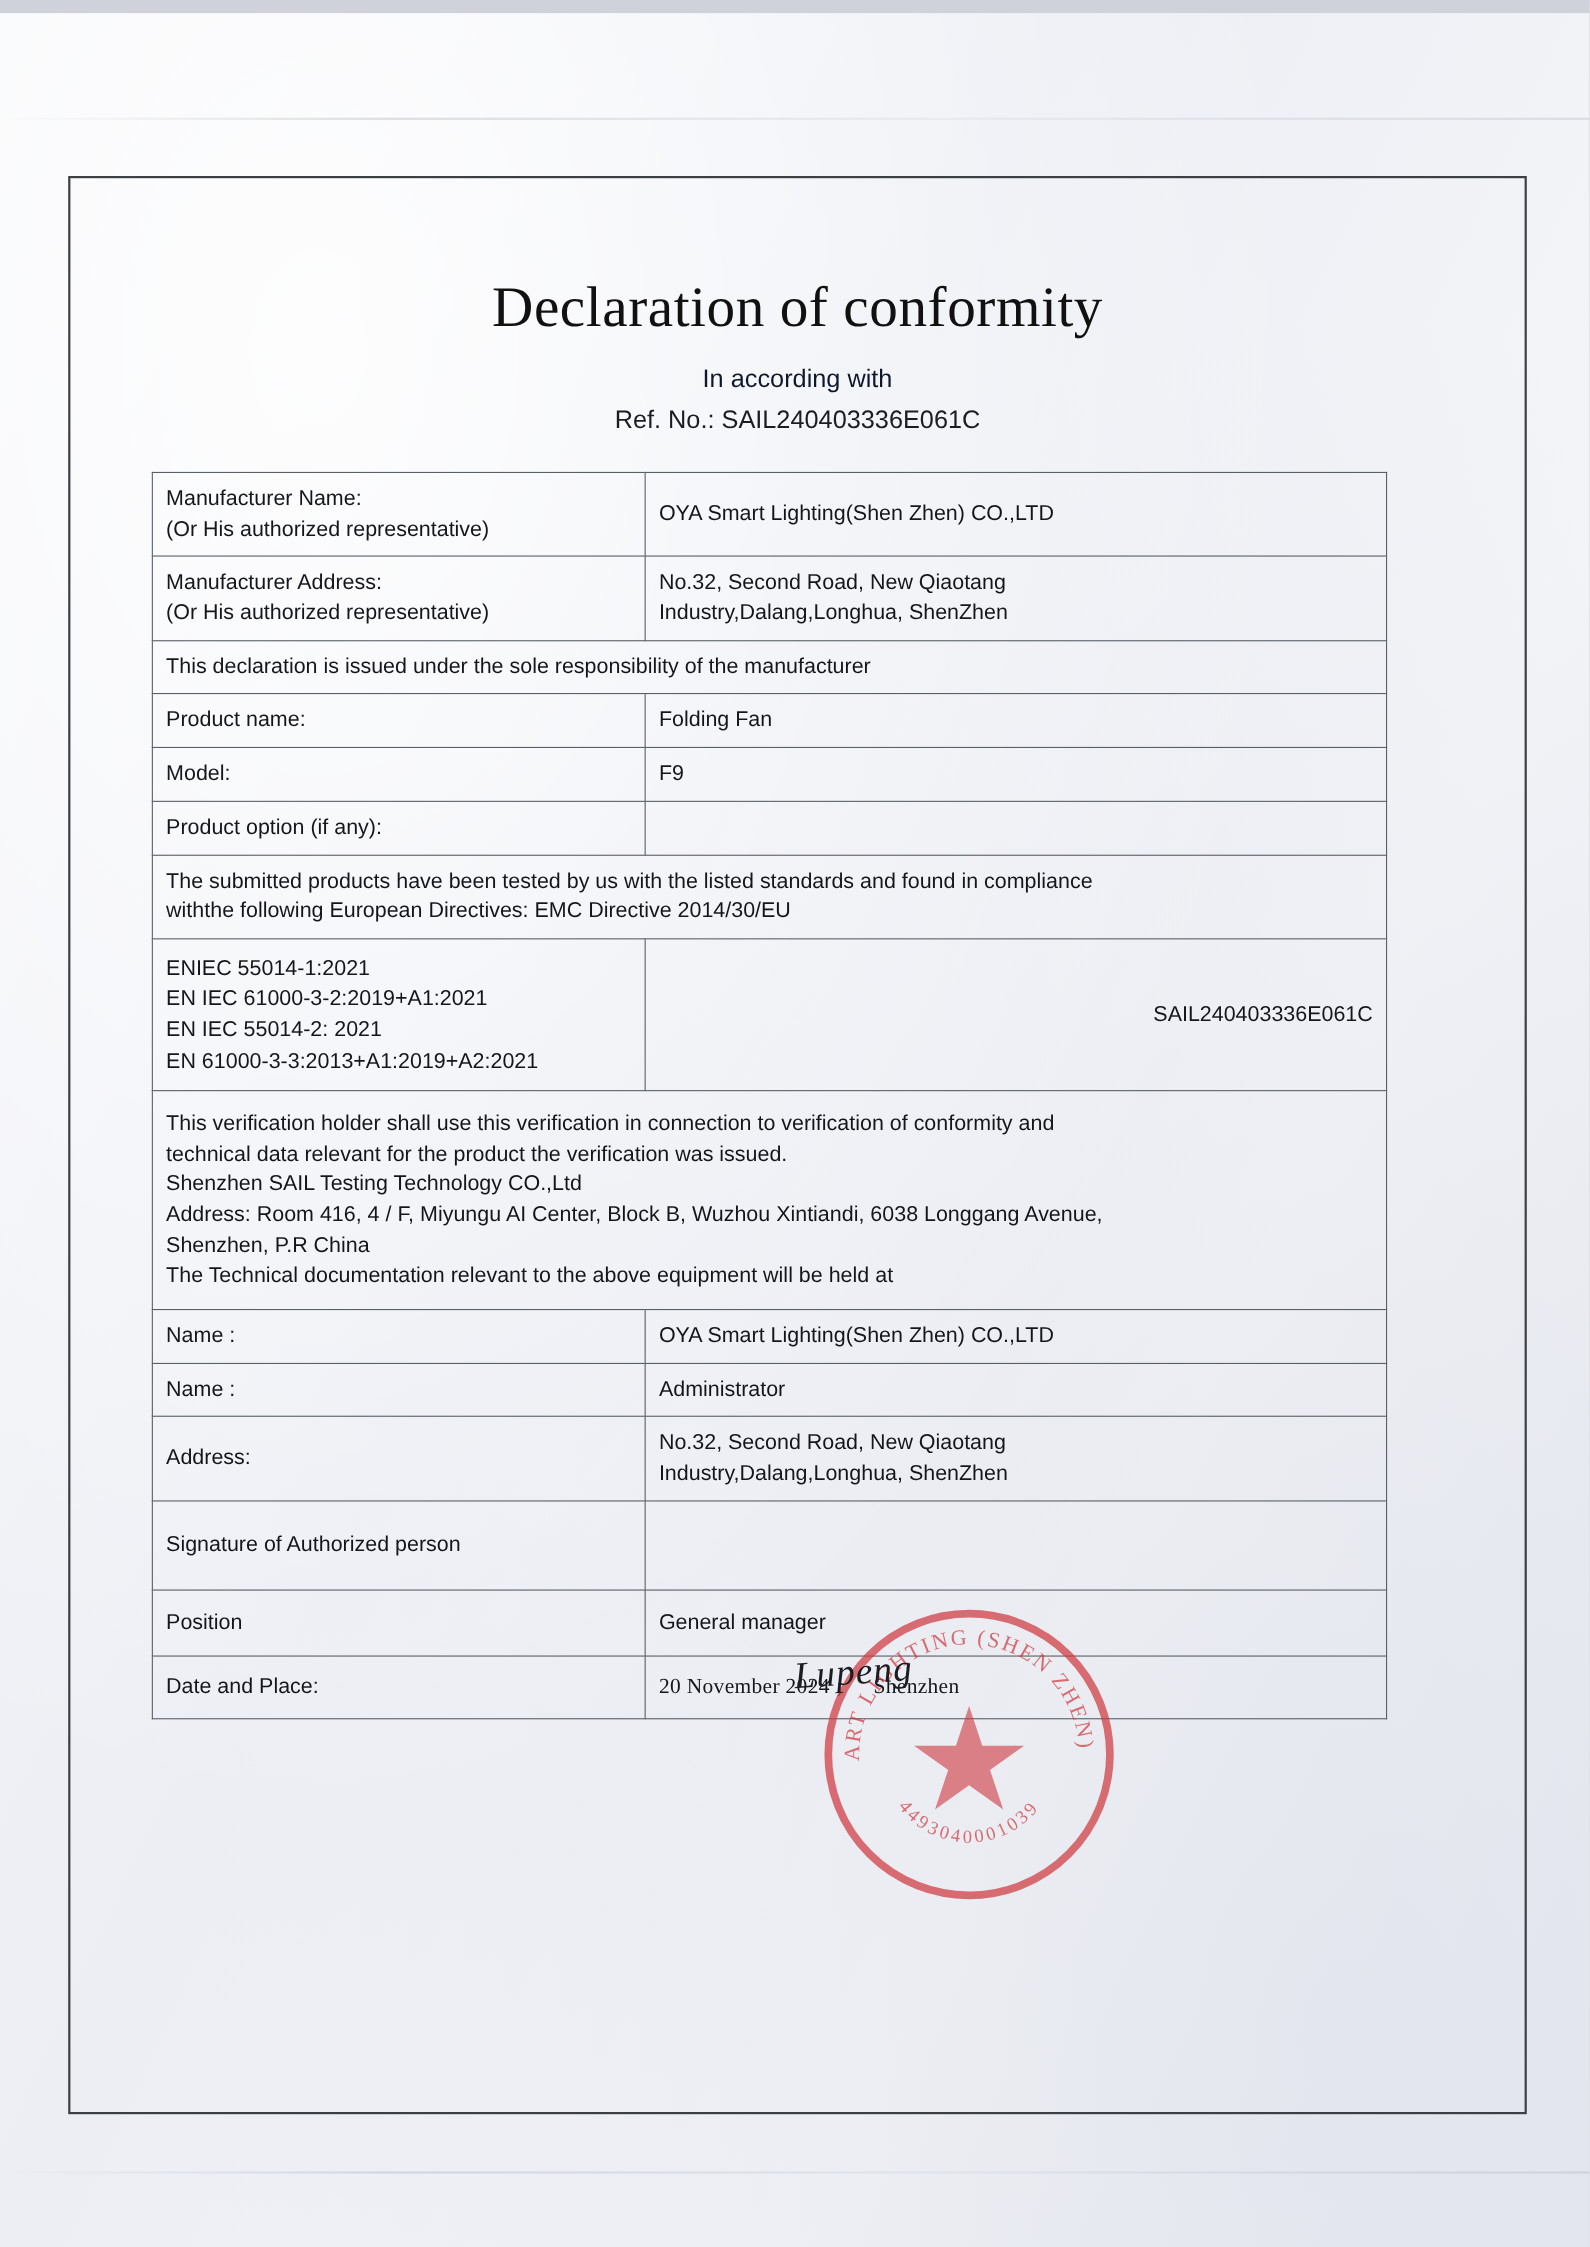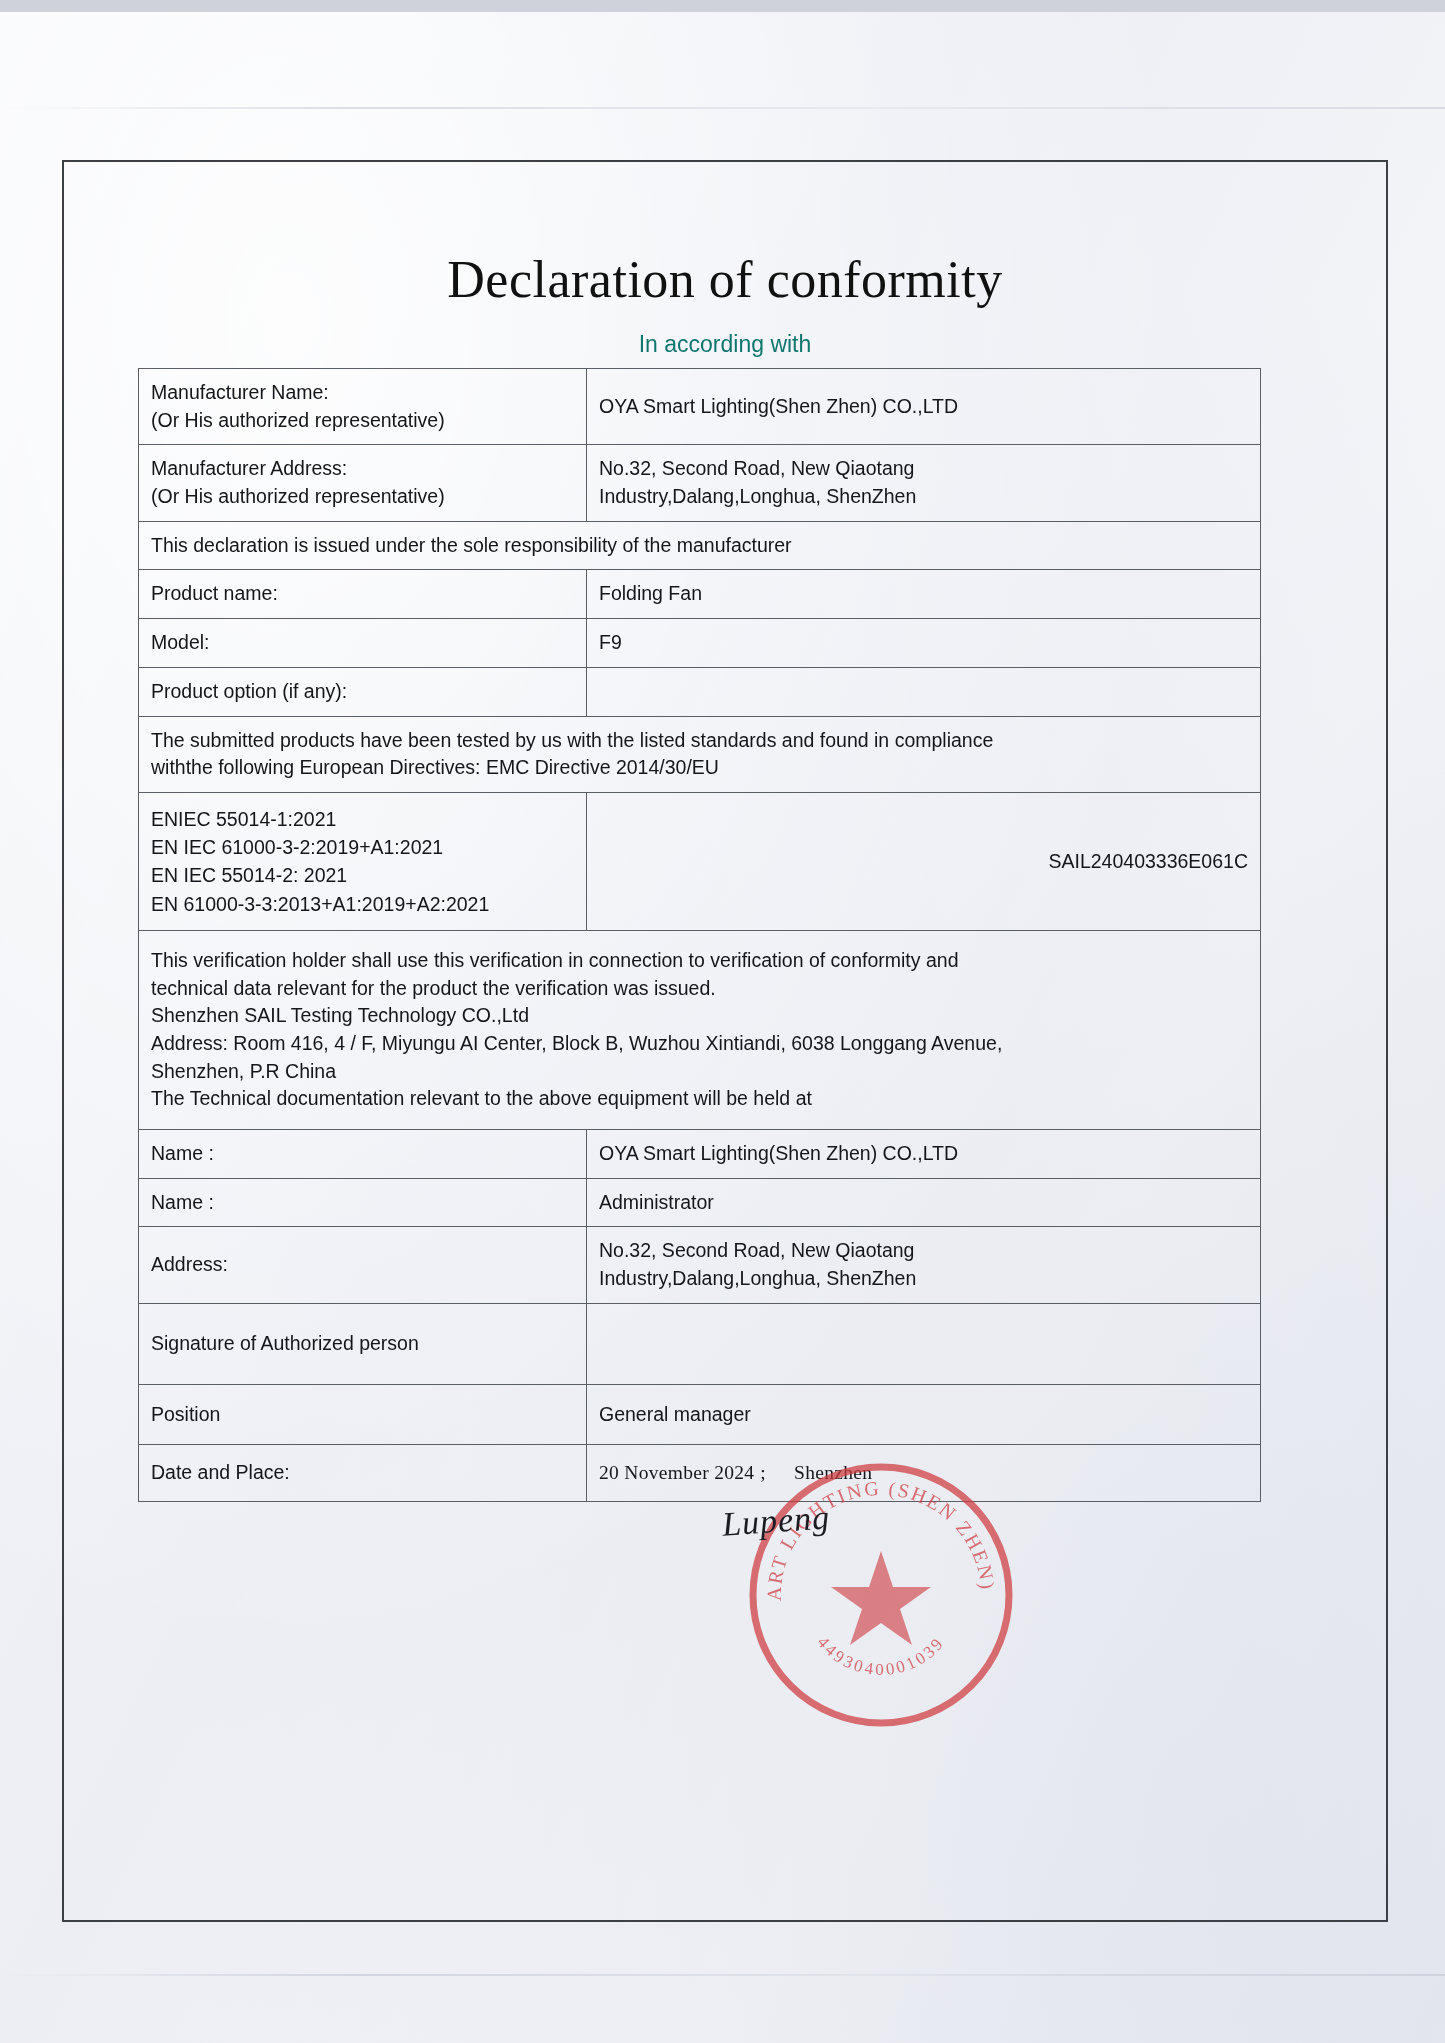--- a/index.html
+++ b/index.html
@@ -57,21 +57,21 @@
     font-size: 52px;
     font-weight: 400;
     letter-spacing: 0.5px;
     margin: 0 0 22px 0;
     color: #111;
   }
   .subtitle {
     text-align: center;
     font-size: 23px;
     margin: 0 0 10px 0;
-    color: #0f766e;
+    color: #0f172a;
   }
   .refno {
     text-align: center;
     font-size: 23px;
     margin: 0 0 34px 0;
     color: #1a1d21;
   }
 
   table.doc-table {
     border-collapse: collapse;
@@ -142,20 +142,21 @@
   <div class="paper-shade"></div>
   <div class="scan-fold" style="top:95px;"></div>
   <div class="scan-fold" style="top:1962px;"></div>
 
   <div class="outer-border"></div>
 
   <div class="content">
 
     <h1 class="doc-title">Declaration of conformity</h1>
     <div class="subtitle">In according with</div>
+    <div class="refno">Ref. No.: SAIL240403336E061C</div>
 
     <table class="doc-table">
       <colgroup>
         <col style="width:448px">
         <col style="width:674px">
       </colgroup>
       <tbody>
         <tr>
           <td class="label-col cell-2line">
             <div>Manufacturer Name:</div>

